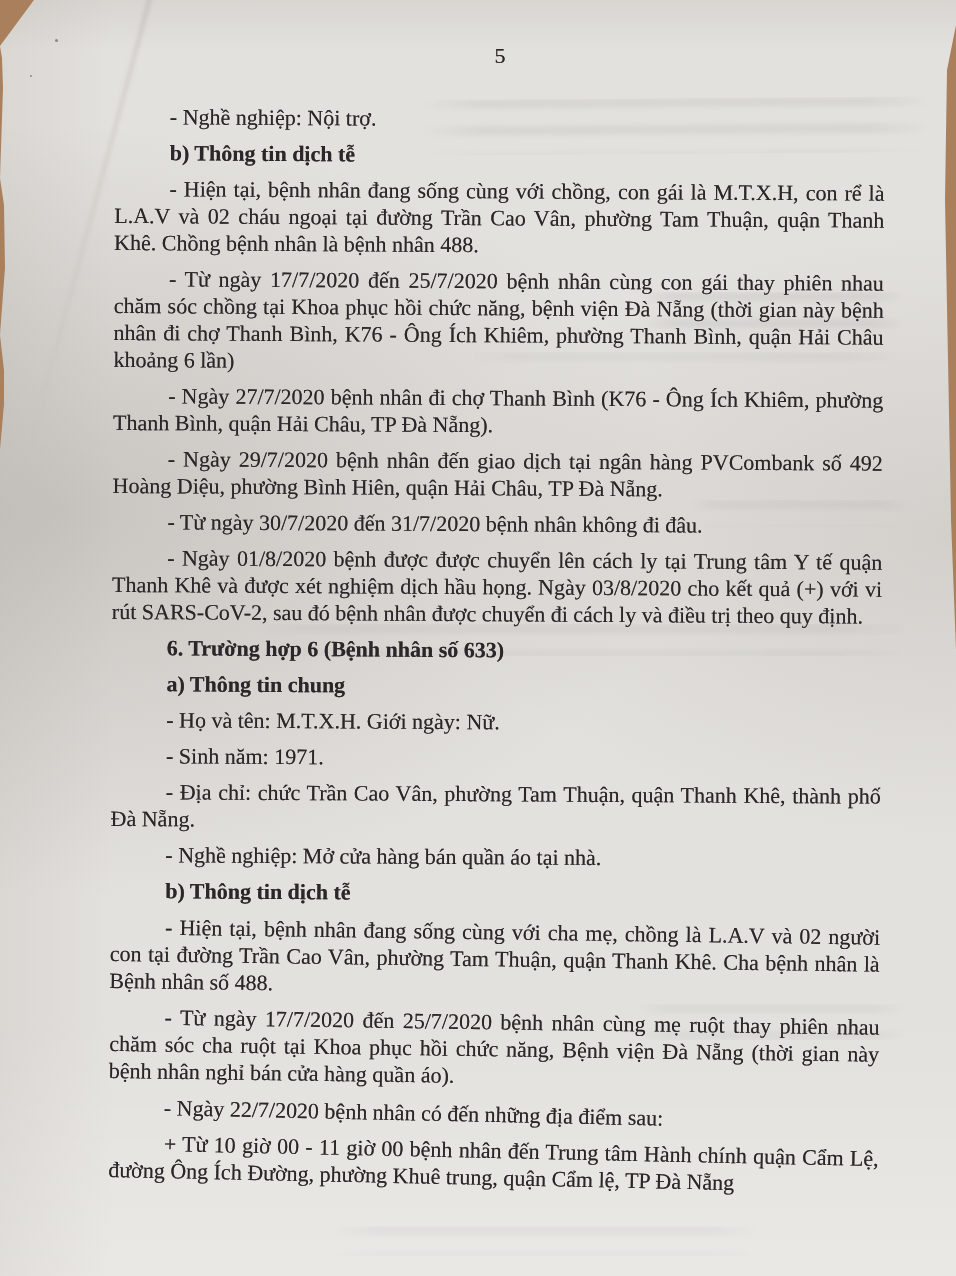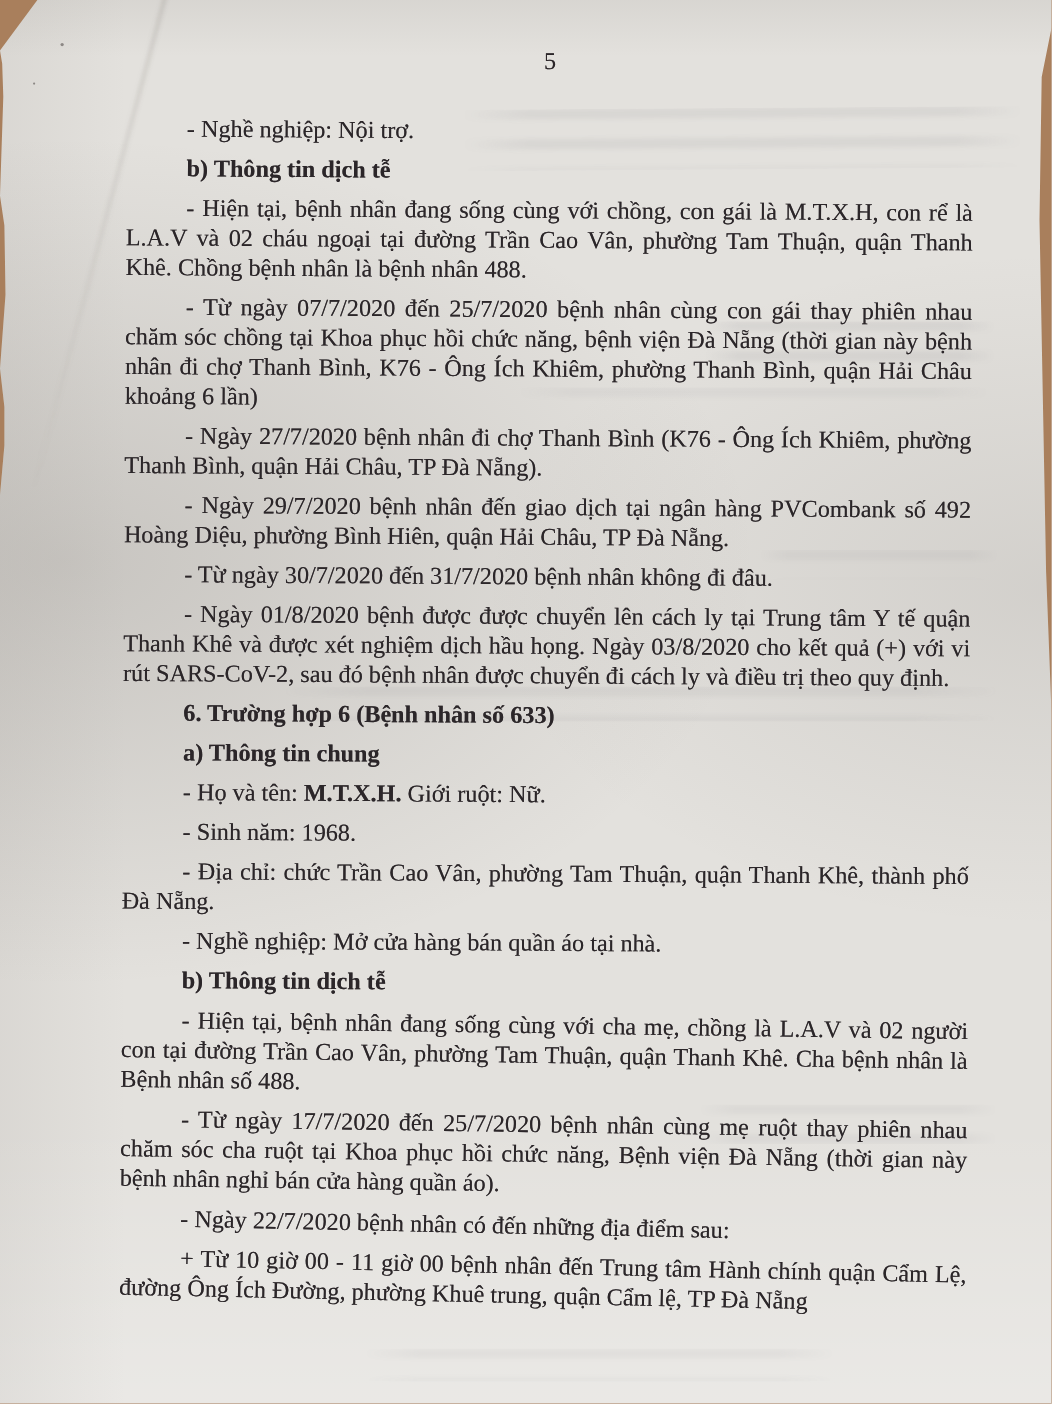--- a/index.html
+++ b/index.html
@@ -62,21 +62,21 @@
   }
   .page-number{text-align:center;}
   #flow{margin-top:34px;transform:rotate(.35deg);transform-origin:0 0;}
   #flow p{
     margin:9px 0 0 0;
     text-indent:55px;
     text-align:justify;
   }
   #flow p:first-child{margin-top:0;}
   #flow p.heading{font-weight:700;text-align:left;}
-  #flow span.b{font-weight:700;margin-top:48px;}
+  #flow span.b{font-weight:400;margin-top:48px;}
   #flow p:nth-last-child(-n+4){transform:rotate(.45deg);transform-origin:0 50%;}
   #flow p:nth-last-child(-n+2){transform:rotate(.85deg);transform-origin:0 50%;}
 </style>
 </head>
 <body>
 
 <div class="paper">
   <div class="crease"></div>
 
   <div class="ghost g1"></div>
@@ -89,29 +89,29 @@
   <div class="speck s1"></div>
   <div class="speck s2"></div>
   <div class="speck s3"></div>
 
   <div class="content">
     <div class="page-number">5</div>
     <div id="flow">
         <p><span>- Nghề nghiệp: Nội trợ.</span></p>
         <p class="heading"><span>b) Thông tin dịch tễ</span></p>
         <p><span>- Hiện tại, bệnh nhân đang sống cùng với chồng, con gái là M.T.X.H, con rể là L.A.V và 02 cháu ngoại tại đường Trần Cao Vân, phường Tam Thuận, quận Thanh Khê. Chồng bệnh nhân là bệnh nhân 488.</span></p>
-        <p><span>- Từ ngày 07/7/2020 đến 25/7/2020 bệnh nhân cùng con gái thay phiên nhau chăm sóc chồng tại Khoa phục hồi chức năng, bệnh viện Đà Nẵng (thời gian này bệnh nhân đi chợ Thanh Bình, K76 - Ông Ích Khiêm, phường Thanh Bình, quận Hải Châu khoảng 6 lần)</span></p>
+        <p><span>- Từ ngày 17/7/2020 đến 25/7/2020 bệnh nhân cùng con gái thay phiên nhau chăm sóc chồng tại Khoa phục hồi chức năng, bệnh viện Đà Nẵng (thời gian này bệnh nhân đi chợ Thanh Bình, K76 - Ông Ích Khiêm, phường Thanh Bình, quận Hải Châu khoảng 6 lần)</span></p>
         <p><span>- Ngày 27/7/2020 bệnh nhân đi chợ Thanh Bình (K76 - Ông Ích Khiêm, phường Thanh Bình, quận Hải Châu, TP Đà Nẵng).</span></p>
         <p><span>- Ngày 29/7/2020 bệnh nhân đến giao dịch tại ngân hàng PVCombank số 492 Hoàng Diệu, phường Bình Hiên, quận Hải Châu, TP Đà Nẵng.</span></p>
         <p><span>- Từ ngày 30/7/2020 đến 31/7/2020 bệnh nhân không đi đâu.</span></p>
         <p><span>- Ngày 01/8/2020 bệnh được được chuyển lên cách ly tại Trung tâm Y tế quận Thanh Khê và được xét nghiệm dịch hầu họng. Ngày 03/8/2020 cho kết quả (+) với vi rút SARS-CoV-2, sau đó bệnh nhân được chuyển đi cách ly và điều trị theo quy định.</span></p>
         <p class="heading"><span>6. Trường hợp 6 (Bệnh nhân số 633)</span></p>
         <p class="heading"><span>a) Thông tin chung</span></p>
-        <p><span>- Họ và tên: </span><span class="b">M.T.X.H.</span><span> Giới ruột: Nữ.</span></p>
-        <p><span>- Sinh năm: 1968.</span></p>
+        <p><span>- Họ và tên: </span><span class="b">M.T.X.H.</span><span> Giới ngày: Nữ.</span></p>
+        <p><span>- Sinh năm: 1971.</span></p>
         <p><span>- Địa chỉ: chức Trần Cao Vân, phường Tam Thuận, quận Thanh Khê, thành phố Đà Nẵng.</span></p>
         <p><span>- Nghề nghiệp: Mở cửa hàng bán quần áo tại nhà.</span></p>
         <p class="heading"><span>b) Thông tin dịch tễ</span></p>
         <p><span>- Hiện tại, bệnh nhân đang sống cùng với cha mẹ, chồng là L.A.V và 02 người con tại đường Trần Cao Vân, phường Tam Thuận, quận Thanh Khê. Cha bệnh nhân là Bệnh nhân số 488.</span></p>
         <p><span>- Từ ngày 17/7/2020 đến 25/7/2020 bệnh nhân cùng mẹ ruột thay phiên nhau chăm sóc cha ruột tại Khoa phục hồi chức năng, Bệnh viện Đà Nẵng (thời gian này bệnh nhân nghỉ bán cửa hàng quần áo).</span></p>
         <p><span>- Ngày 22/7/2020 bệnh nhân có đến những địa điểm sau:</span></p>
         <p><span>+ Từ 10 giờ 00 - 11 giờ 00 bệnh nhân đến Trung tâm Hành chính quận Cẩm Lệ, đường Ông Ích Đường, phường Khuê trung, quận Cẩm lệ, TP Đà Nẵng</span></p>
       </div>
   </div>
 </div>

